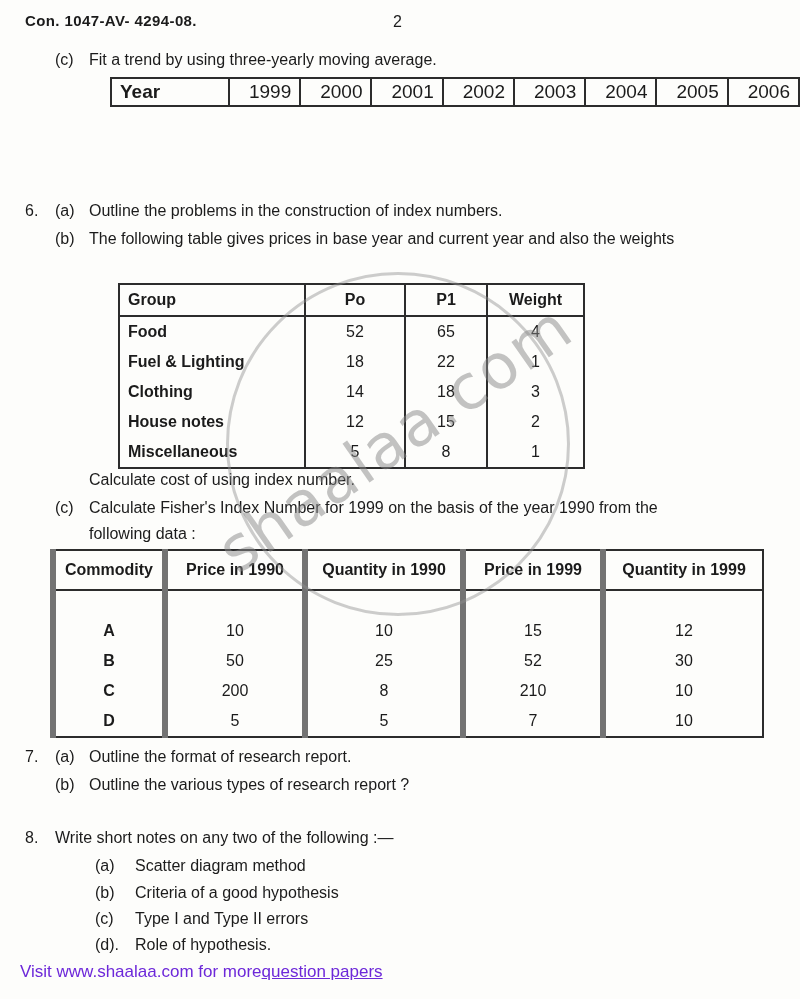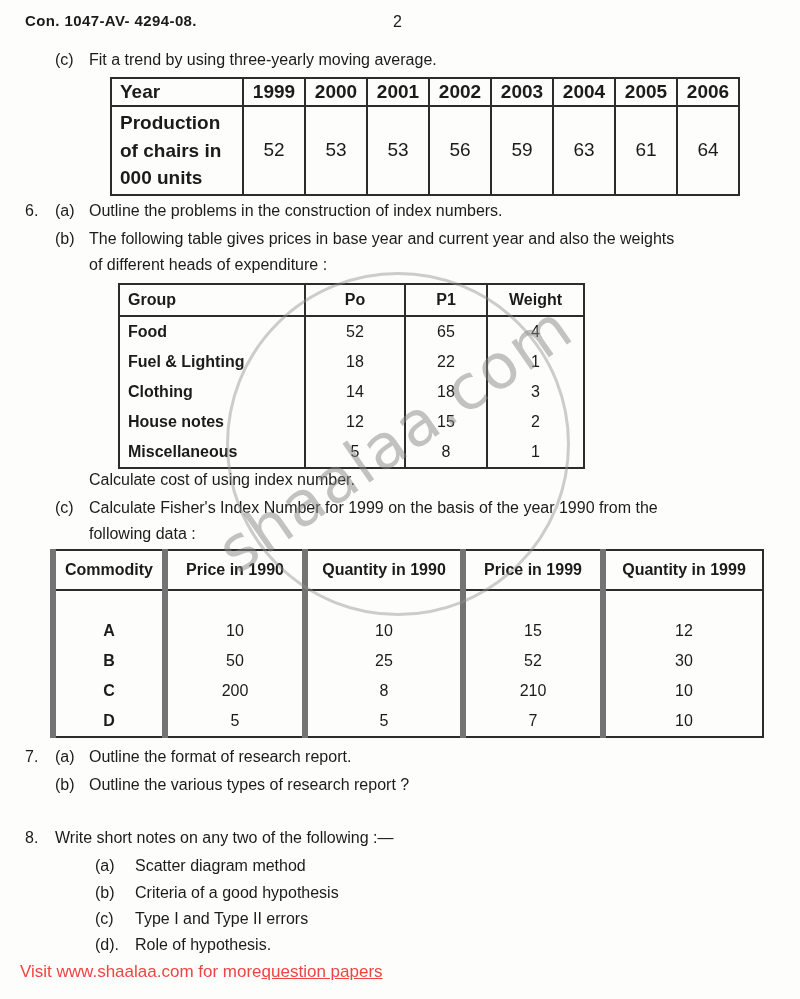--- a/index.html
+++ b/index.html
@@ -15,21 +15,21 @@
   .qnum   { display:inline-block; width:30px; font-size:16px; }
   .qlabel { display:inline-block; width:34px; font-size:16px; }
   .qtext  { font-size:16px; }
   .exam-code { font-weight:bold; font-size:15px; letter-spacing:.4px; }
   .page-num  { font-size:16px; }
 
   
   table { border-collapse:collapse; background:transparent; }
   .trend-table td { border:2px solid #2c2c2c; font-size:19px; padding:2px 4px; }
   .trend-table .rowhead { width:118px; font-weight:bold; text-align:left; padding-left:8px; }
-  .trend-table .yr  { width:52px; text-align:center; font-weight:bold; height:22px; }
+  .trend-table .yr  { width:52px; text-align:center; font-weight:normal; height:22px;padding-left:15px; }
   .trend-table .val { width:52px; text-align:center; height:64px; vertical-align:middle; }
   .trend-table .prod { vertical-align:middle; line-height:1.45; }
 
   
   .index-table { border:2px solid #2c2c2c; }
   .index-table td { border-left:2px solid #2c2c2c; border-right:2px solid #2c2c2c;
                     font-size:16px; padding:3px 8px; height:24px; }
   .index-table thead td { border-bottom:2px solid #2c2c2c; font-weight:bold; }
   .index-table .gcol { text-align:left;margin-top:48px; }
   .index-table .ctr  { text-align:center; }
@@ -41,21 +41,21 @@
                      font-size:16px; text-align:center; }
   .fisher-table thead td { border-bottom:2px solid #2c2c2c; font-weight:bold; height:36px; }
   .fisher-table tbody td { height:28px; }
   .fisher-table tbody tr:first-child td { padding-top:26px; }
   .fisher-table .com { font-weight:bold; }
 
   
   .item-label { display:inline-block; width:40px; font-size:16px; }
 
   
-  .footer { font-size:17px; color:#ef4444; }
+  .footer { font-size:17px; color:#6d28d9; }
   .footer .linky { text-decoration:underline; cursor:pointer; }
 
   
   .watermark { position:absolute; left:0; top:0; width:800px; height:999px;
                pointer-events:none; z-index:5; }
   .wm-circle { position:absolute; left:226px; top:272px; width:338px; height:338px;
                border:3px solid rgba(145,145,145,.45); border-radius:50%; }
   .wm-text { position:absolute; left:150px; top:402px; width:490px; text-align:center;
              font-size:62px; color:rgba(135,135,135,.5);
              transform:rotate(-35deg); letter-spacing:2px;
@@ -80,45 +80,31 @@
         <td class="rowhead">Year</td>
         <td class="yr">1999</td>
         <td class="yr">2000</td>
         <td class="yr">2001</td>
         <td class="yr">2002</td>
         <td class="yr">2003</td>
         <td class="yr">2004</td>
         <td class="yr">2005</td>
         <td class="yr">2006</td>
       </tr>
-      <tr>
-        <td class="rowhead prod">Production of chairs in 000 units</td>
-        <td class="val">52</td>
-        <td class="val">53</td>
-        <td class="val">53</td>
-        <td class="val">56</td>
-        <td class="val">59</td>
-        <td class="val">63</td>
-        <td class="val">61</td>
-        <td class="val">64</td>
-      </tr>
     </tbody>
   </table>
 
   <div class="abs line" style="top:202px;left:25px;">
     <span class="qnum">6.</span>
     <span class="qlabel">(a)</span>
     <span class="qtext">Outline the problems in the construction of index numbers.</span>
   </div>
   <div class="abs line" style="top:230px;left:55px;">
     <span class="qlabel">(b)</span>
     <span class="qtext">The following table gives prices in base year and current year and also the weights</span>
-  </div>
-  <div class="abs line" style="top:256px;left:89px;">
-    <span class="qtext">of different heads of expenditure :</span>
   </div>
 
   <table class="index-table abs" style="top:283px;left:118px;">
     <colgroup>
         <col style="width:186px">
         <col style="width:100px">
         <col style="width:82px">
         <col style="width:97px">
       </colgroup>
     <thead>

